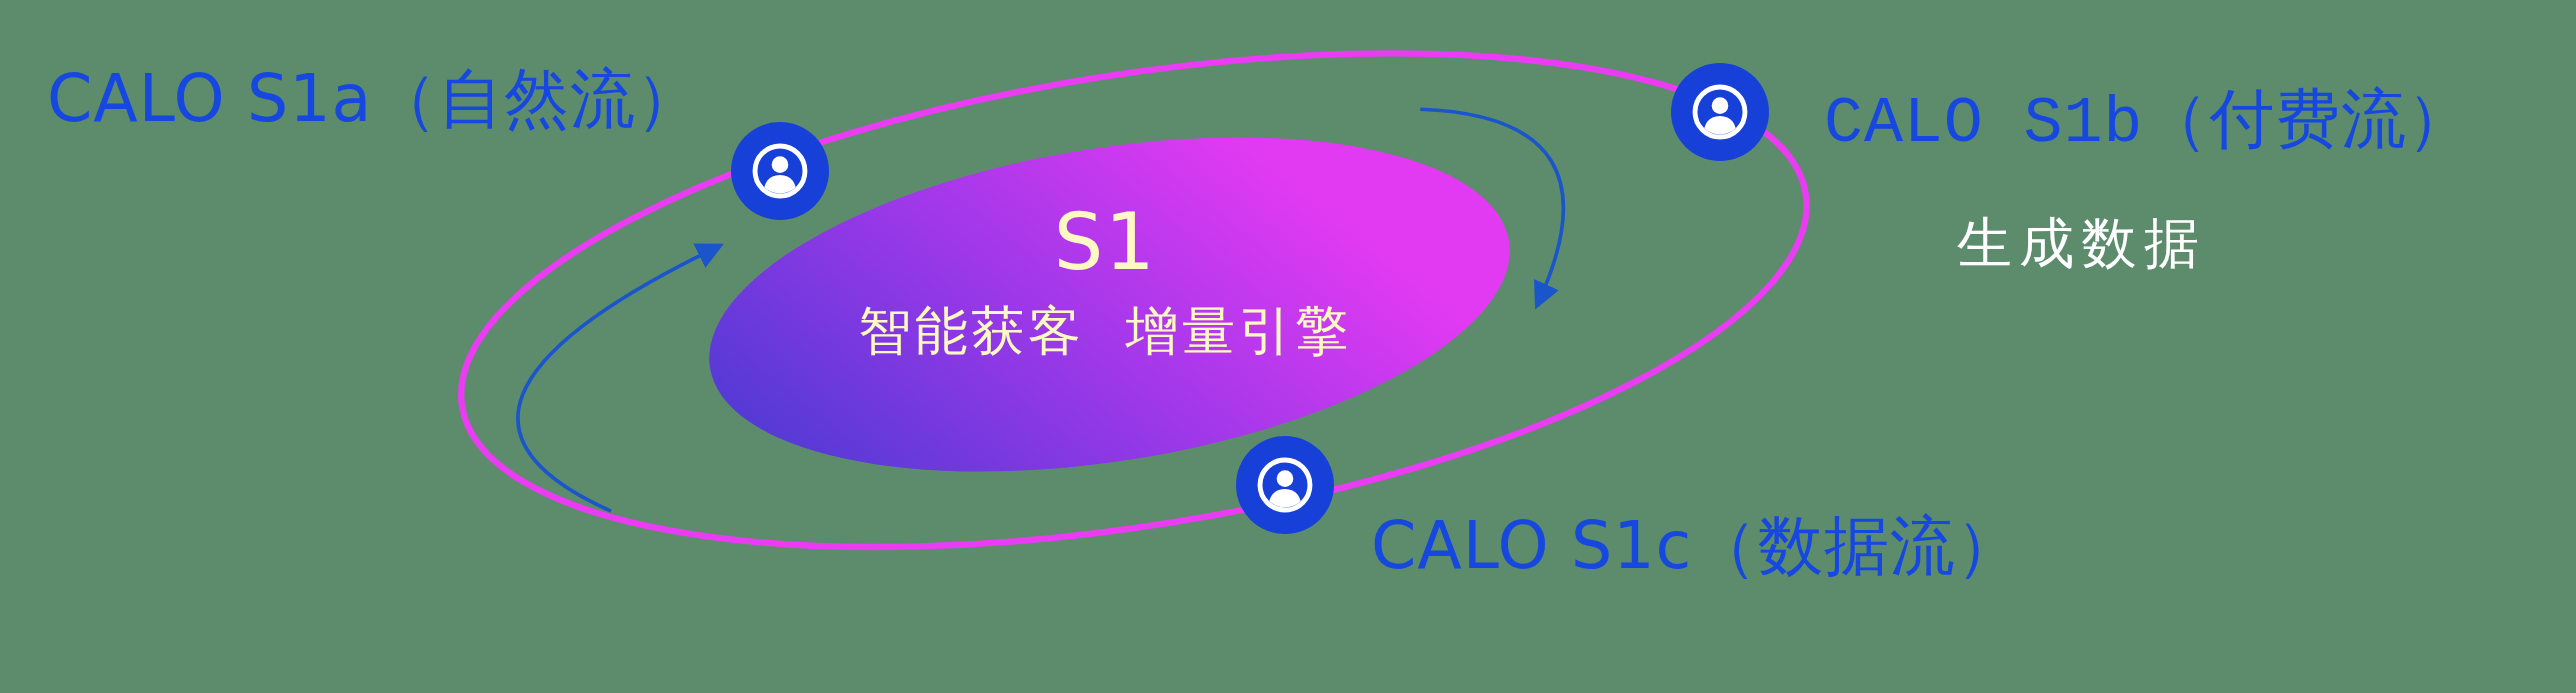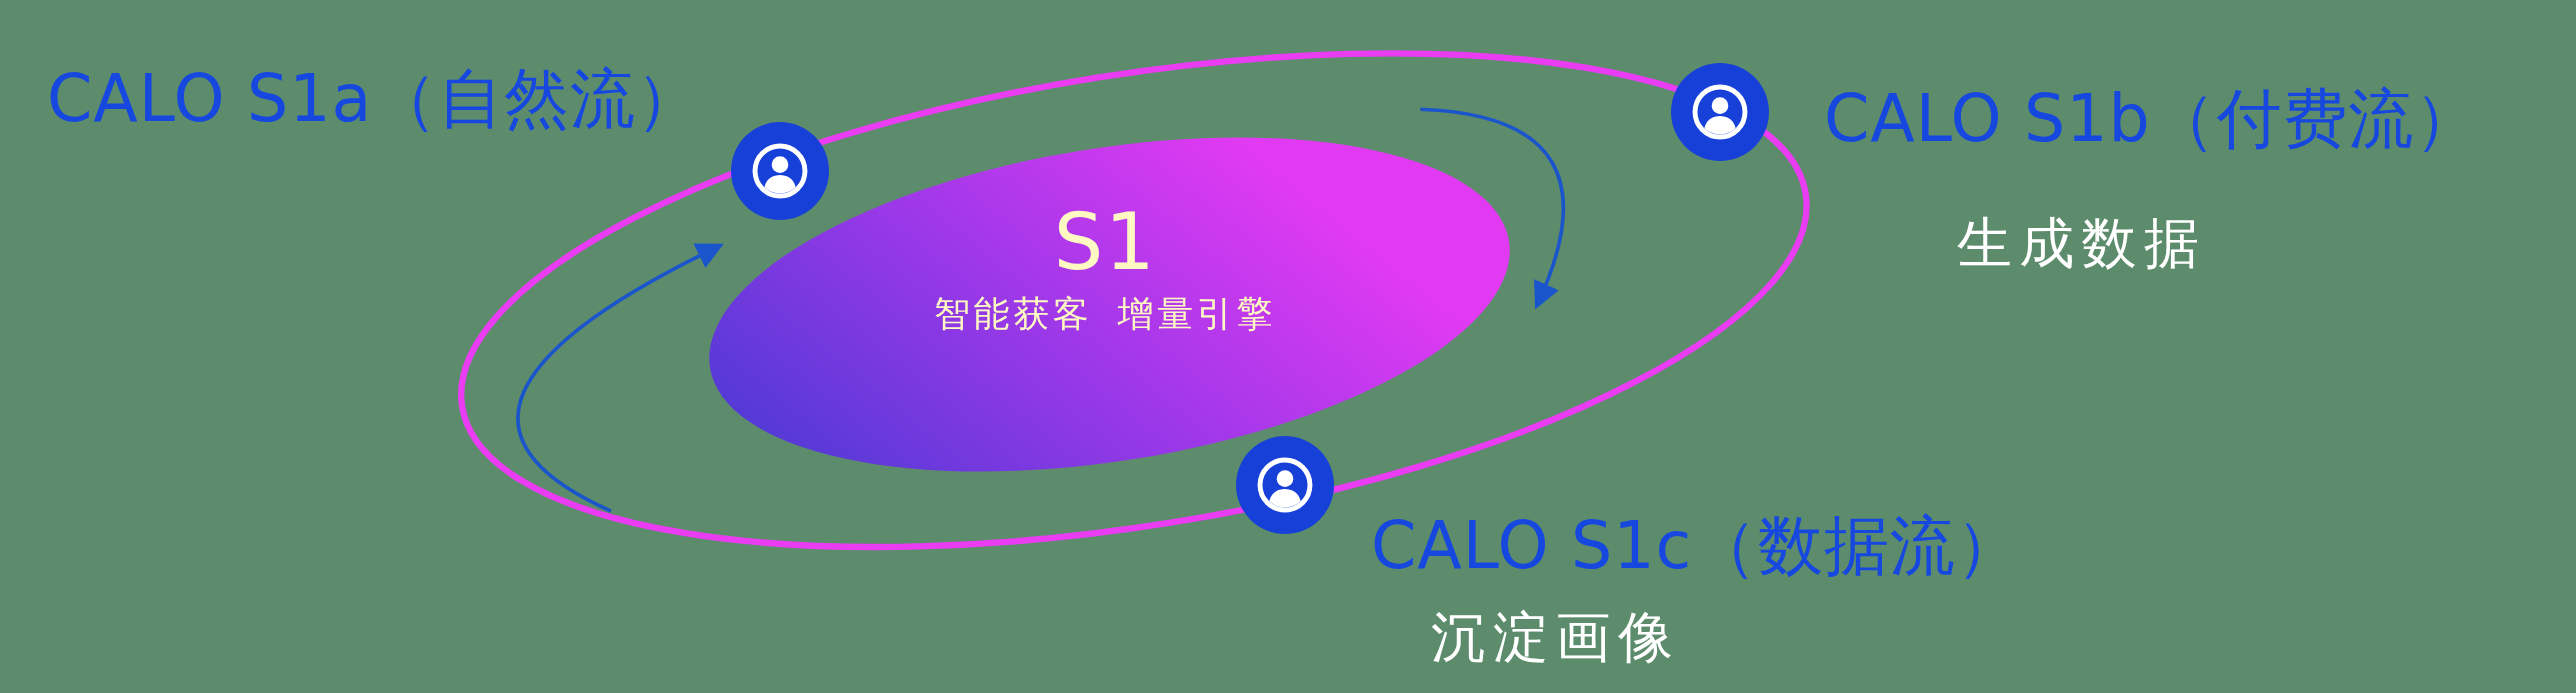--- a/index.html
+++ b/index.html
@@ -40,26 +40,25 @@
     text-align: center;
     color: #fef9c3;
   }
   .core-title {
     font-size: 78px;
     font-weight: 500;
     line-height: 1.15;
     letter-spacing: 1.8px;
   }
   .core-subtitle {
-    font-size: 36px;
+    font-size: 53px;
     line-height: 1.3;
-    margin-top: 3px;
+    margin-top: 9px;
     white-space: pre;
     letter-spacing: 3.6px;
-    font-family: Liberation Serif, serif;
   }
   
   .node {
     position: absolute;
     width: 98px;
     height: 98px;
   }
   .node svg { width: 98px; height: 98px; display: block; }
   .node-s1a { left: 731px;  top: 122px; }
   .node-s1b { left: 1671px; top: 63px;  }
@@ -67,21 +66,21 @@
   
   .sat-title {
     position: absolute;
     color: #1648e0;
     font-size: 65px;
     font-weight: 500;
     white-space: nowrap;
     letter-spacing: 0.9px;
   }
   .t-s1a { left: 47px;   top: 31px; margin-top: 24px;  }
-  .t-s1b { left: 1824px; top: 75px;  }
+  .t-s1b { left: 1824px; top: 75px; font-family: Liberation Mono, monospace;  }
   .t-s1c { left: 1371px; top: 502px; }
   .sat-sub {
     position: absolute;
     color: #ffffff;
     font-size: 55px;
     white-space: nowrap;
     letter-spacing: 7.3px;
   }
   .s-s1a { left: 435px;  top: 158px; }
   .s-s1b { left: 1957px; top: 207px; }
@@ -150,16 +149,15 @@
       </g>
     </svg>
   </div>
 
   <div class="sat-title t-s1a">CALO S1a（自然流）</div>
 
   <div class="sat-title t-s1b">CALO S1b（付费流）</div>
   <div class="sat-sub s-s1b">生成数据</div>
 
   <div class="sat-title t-s1c">CALO S1c（数据流）</div>
-  <div class="sat-sub s-s1c">沉淀画像</div>
 
 </div>
 
 
 </body></html>

